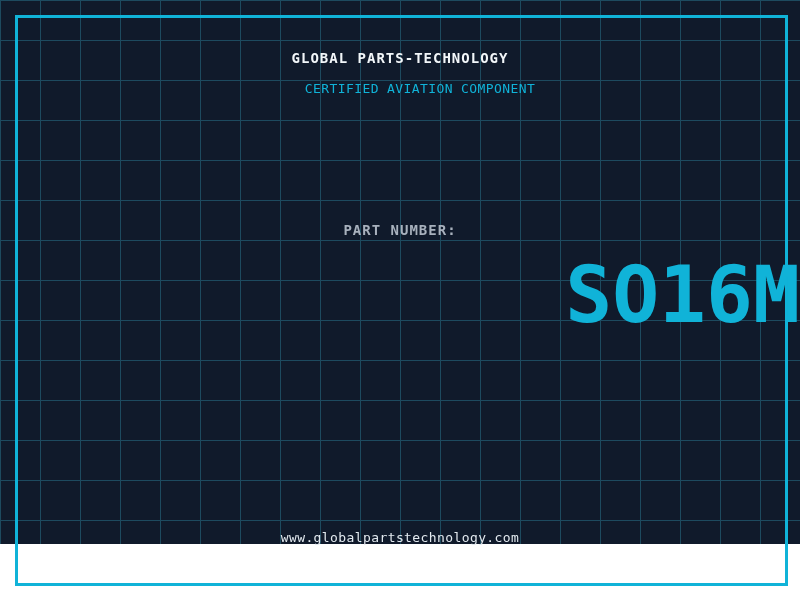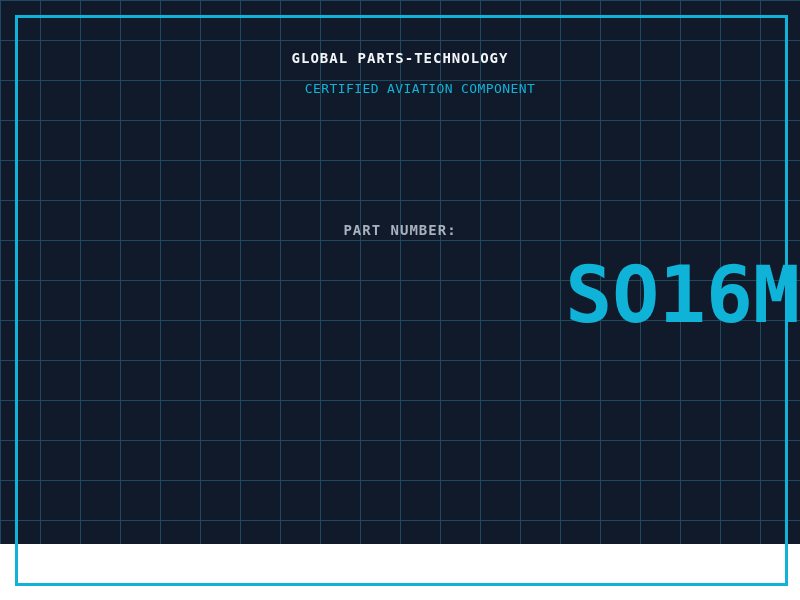--- a/index.html
+++ b/index.html
@@ -86,13 +86,14 @@
   <div class="frame"></div>
 
   <div class="txt company">GLOBAL PARTS-TECHNOLOGY</div>
 
   <div class="txt subtitle">CERTIFIED AVIATION COMPONENT</div>
 
   <div class="txt part-label">PART NUMBER:</div>
 
   <div class="txt part-number">SO16M</div>
 
+  <div class="txt website">www.globalpartstechnology.com</div>
 </div>
 
 </body></html>

